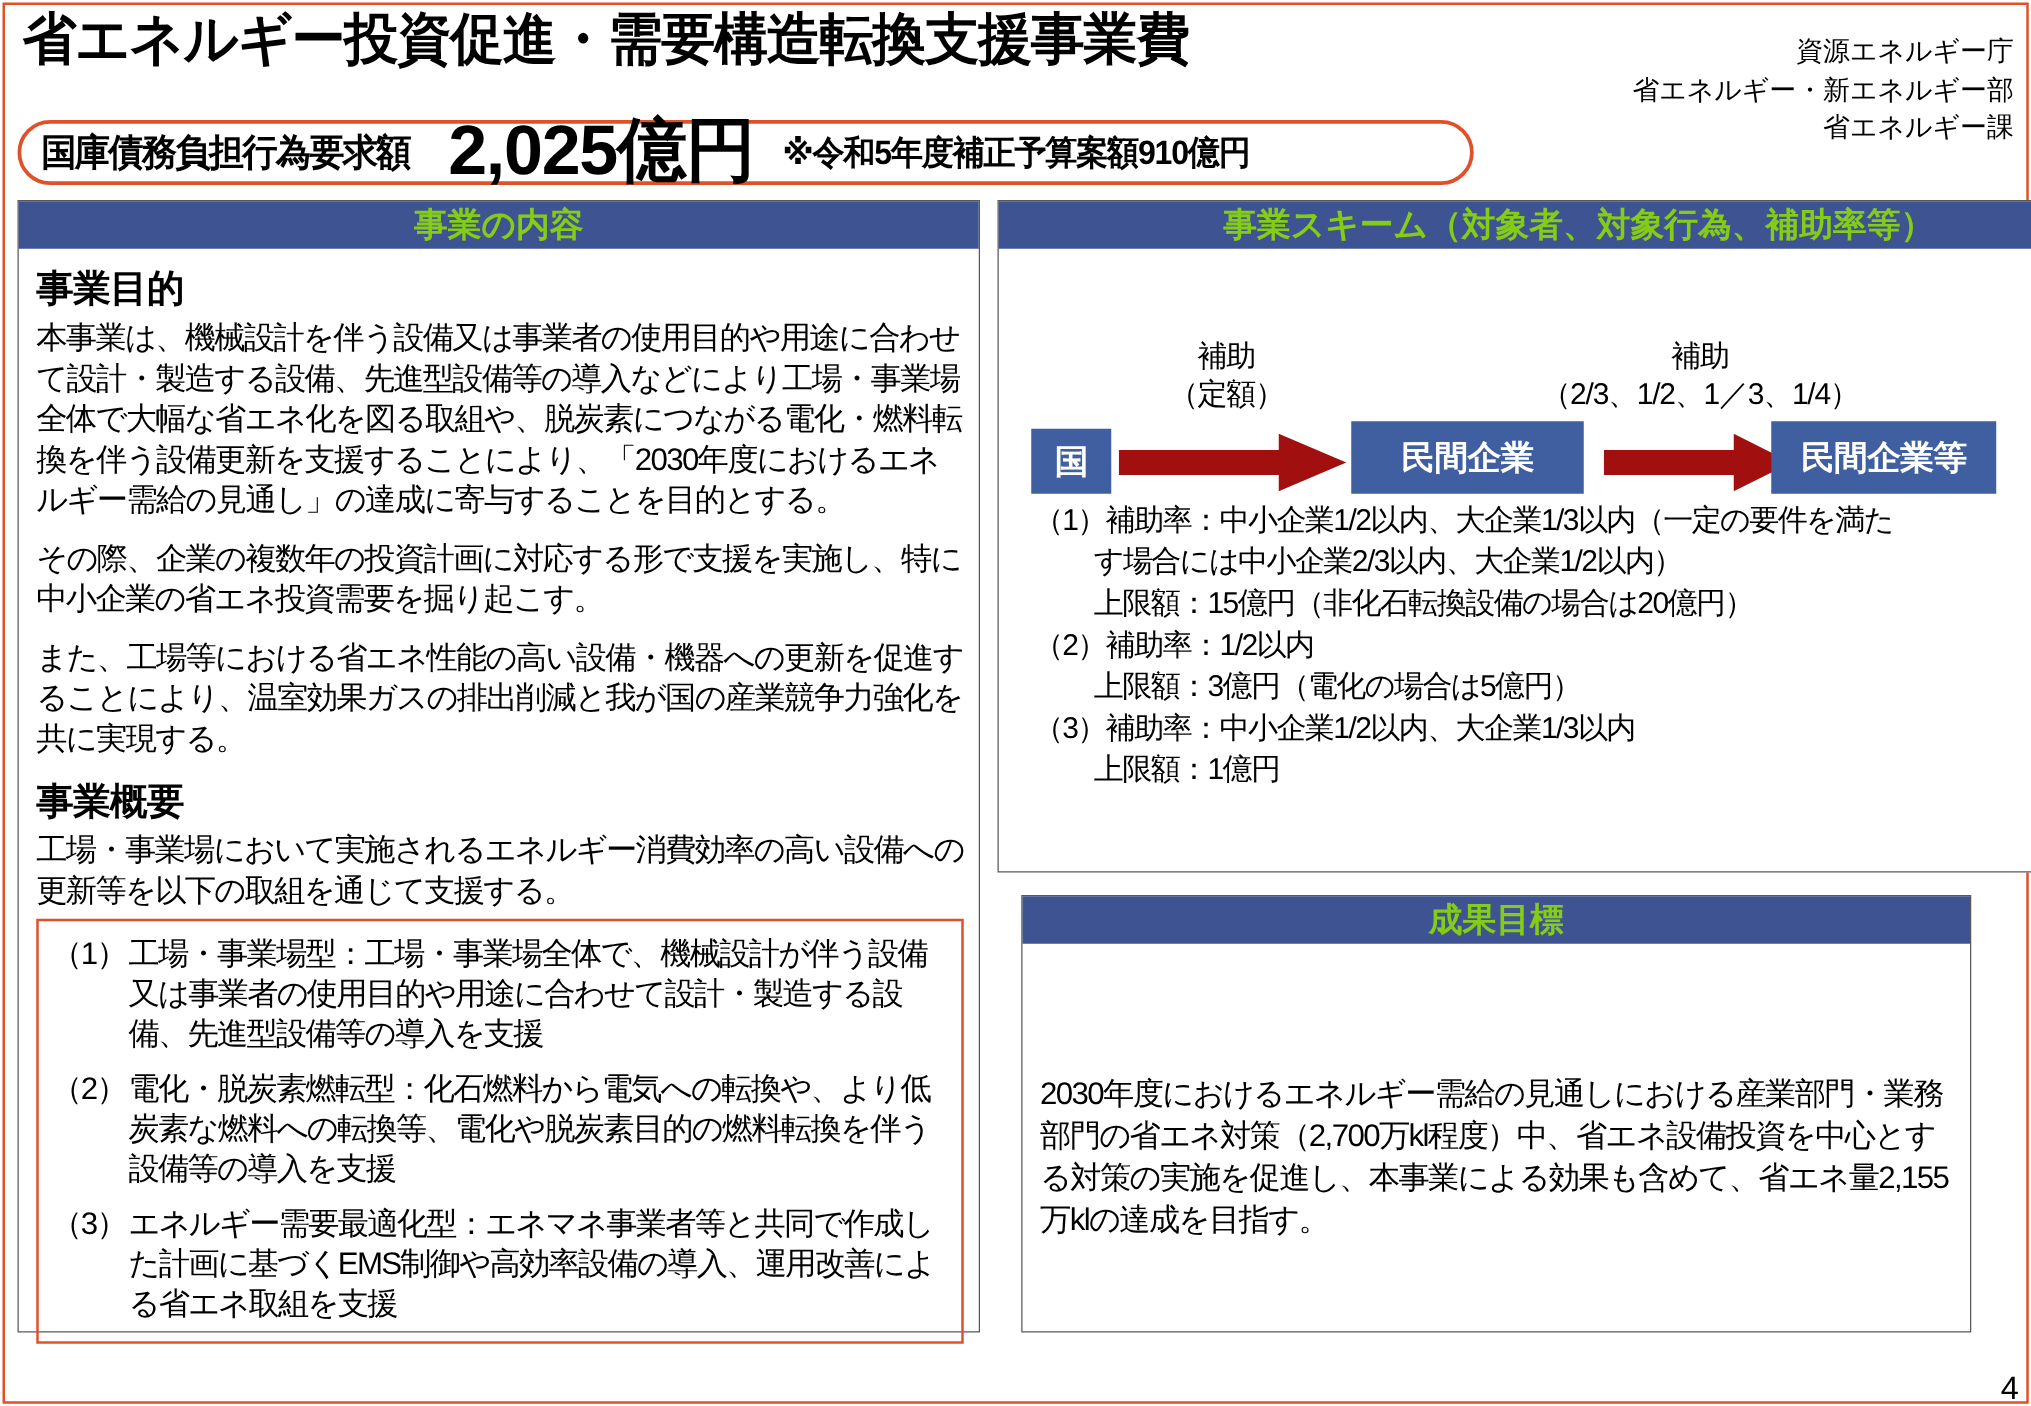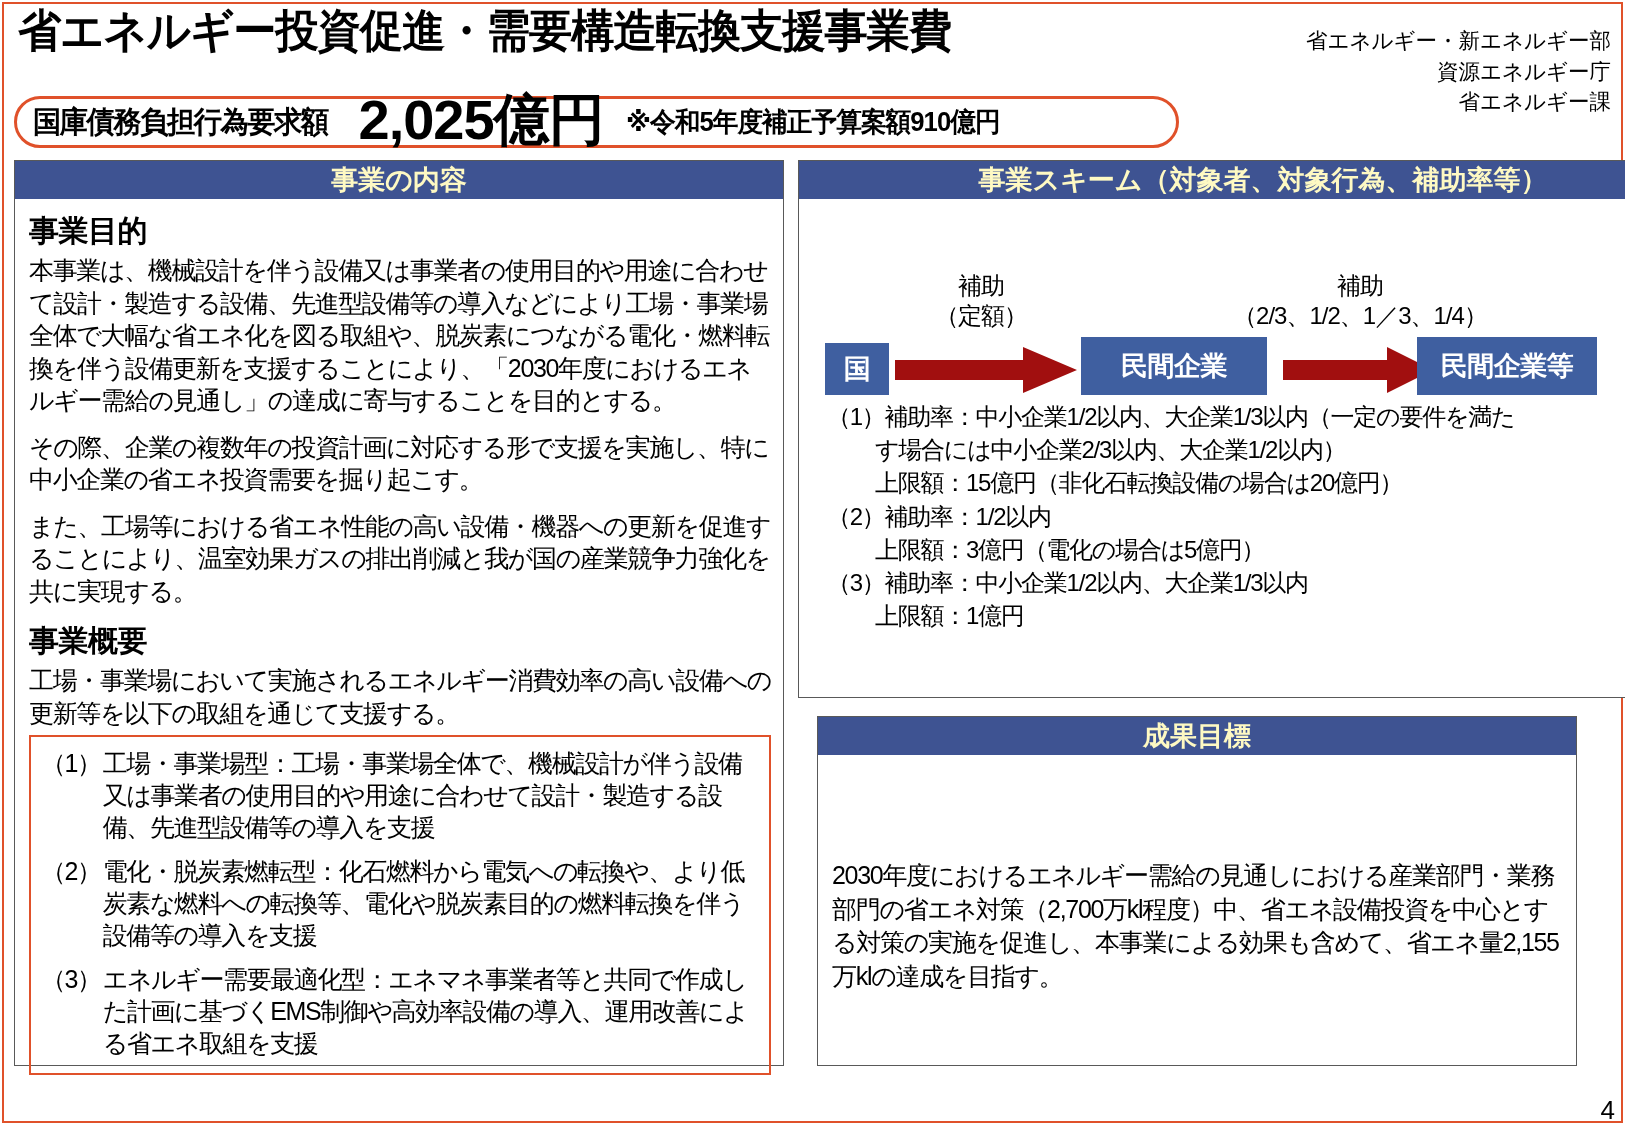--- a/index.html
+++ b/index.html
@@ -106,21 +106,21 @@
 
   
   .panel {
     position: absolute;
     box-sizing: border-box;
     border: 1px solid #595959;
     background: #ffffff;
   }
   .panel-head {
     background: #3e5392;
-    color: #fef9c3;
+    color: #84cc16;
     font-size: 27px;
     font-weight: bold;
     text-align: center;
     line-height: 38px;
     height: 38px;
     letter-spacing: 0px;
     white-space: nowrap;
     overflow: hidden;
   }
   .panel-body {
@@ -255,22 +255,22 @@
 <body>
 
 <div id="page">
 
   <div class="page-frame"></div>
 
   <div class="header">
     <div class="doc-title">省エネルギー投資促進・需要構造転換支援事業費</div>
 
     <div class="agency-block">
+      <span class="agency-line">資源エネルギー庁</span>
       <span class="agency-line">省エネルギー・新エネルギー部</span>
-      <span class="agency-line">資源エネルギー庁</span>
       <span class="agency-line">省エネルギー課</span>
     </div>
 
     <div class="budget-banner">
       <span class="budget-label">国庫債務負担行為要求額</span>
       <span class="budget-amount">2,025億円</span>
       <span class="budget-note">※令和5年度補正予算案額910億円</span>
     </div>
   </div>
 

